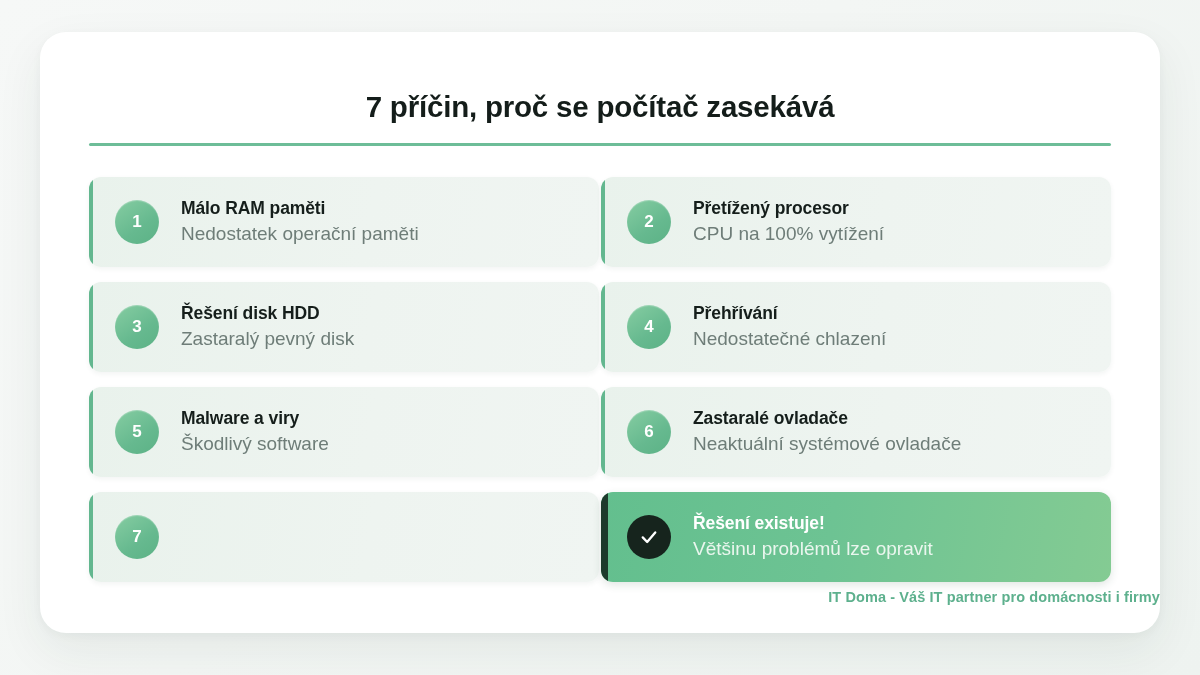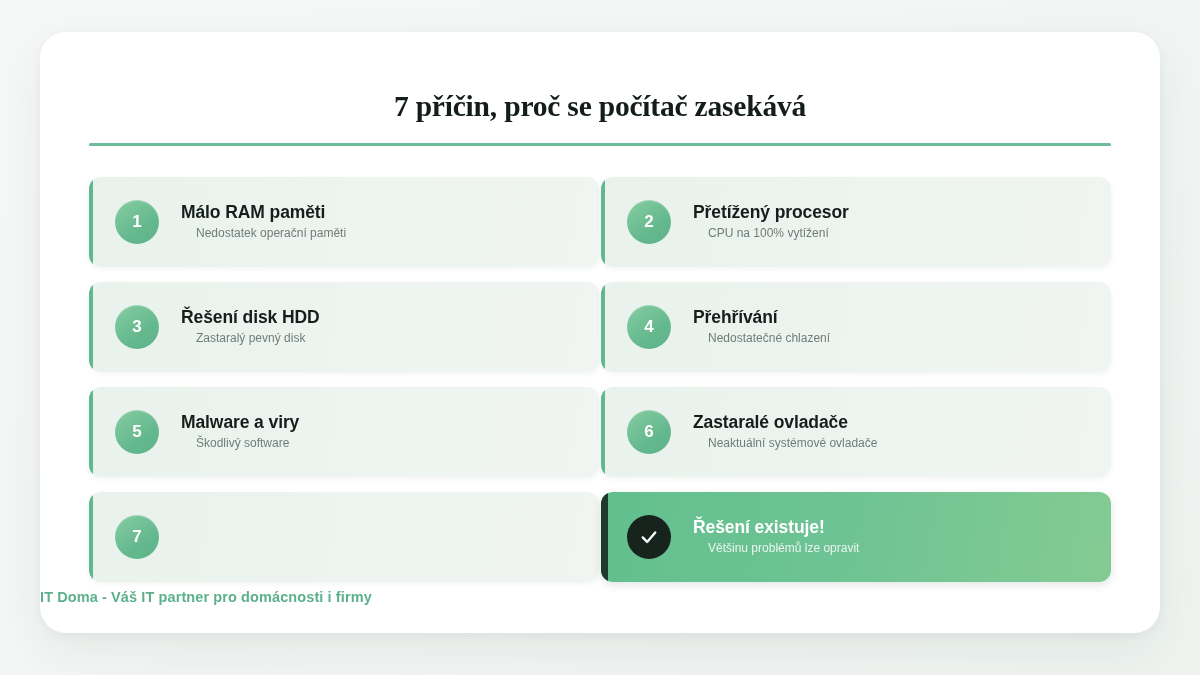--- a/index.html
+++ b/index.html
@@ -41,21 +41,21 @@
   .page-title {
     position: absolute;
     left: 0;
     top: 58px;
     width: 100%;
     text-align: center;
     font-size: 29.5px;
     font-weight: bold;
     letter-spacing: -0.2px;
     color: #141d1a;
-    font-family: Liberation Serif, serif;
+    font-family: Liberation Sans, sans-serif;
   }
 
   .title-rule {
     position: absolute;
     left: 49px;
     top: 111px;
     width: 1022px;
     height: 3px;
     border-radius: 2px;
     background: #6dbd98;
@@ -123,24 +123,23 @@
 
   .card-title {
     font-size: 17.5px;
     font-weight: bold;
     color: #151e1b;
     line-height: 1.12;
     letter-spacing: -0.1px;
   }
 
   .card-sub {
-    font-size: 12px;
+    font-size: 19px;
     color: #6e7d78;
     line-height: 1.15;
-    margin-left: 15px;
   }
 
   
   .card.solution {
     background: linear-gradient(100deg, #63bf8e 0%, #6dc393 45%, #84cb93 100%);
     box-shadow: 0 3px 8px rgba(40, 80, 60, 0.14);
   }
 
   .card.solution::before {
     background: #1d3a2c;
@@ -162,21 +161,21 @@
 
   .card.solution .card-title { color: #ffffff; }
   .card.solution .card-sub   { color: #eaf6ee; }
 
   
   .footer {
     position: absolute;
     left: 0;
     bottom: 28px;
     width: 100%;
-    text-align: left;
+    text-align: right;
     font-size: 14.5px;
     font-weight: bold;
     color: #5db08d;
     letter-spacing: 0.1px;
   }
 </style>
 </head>
 <body>
 
 <div class="stage">

